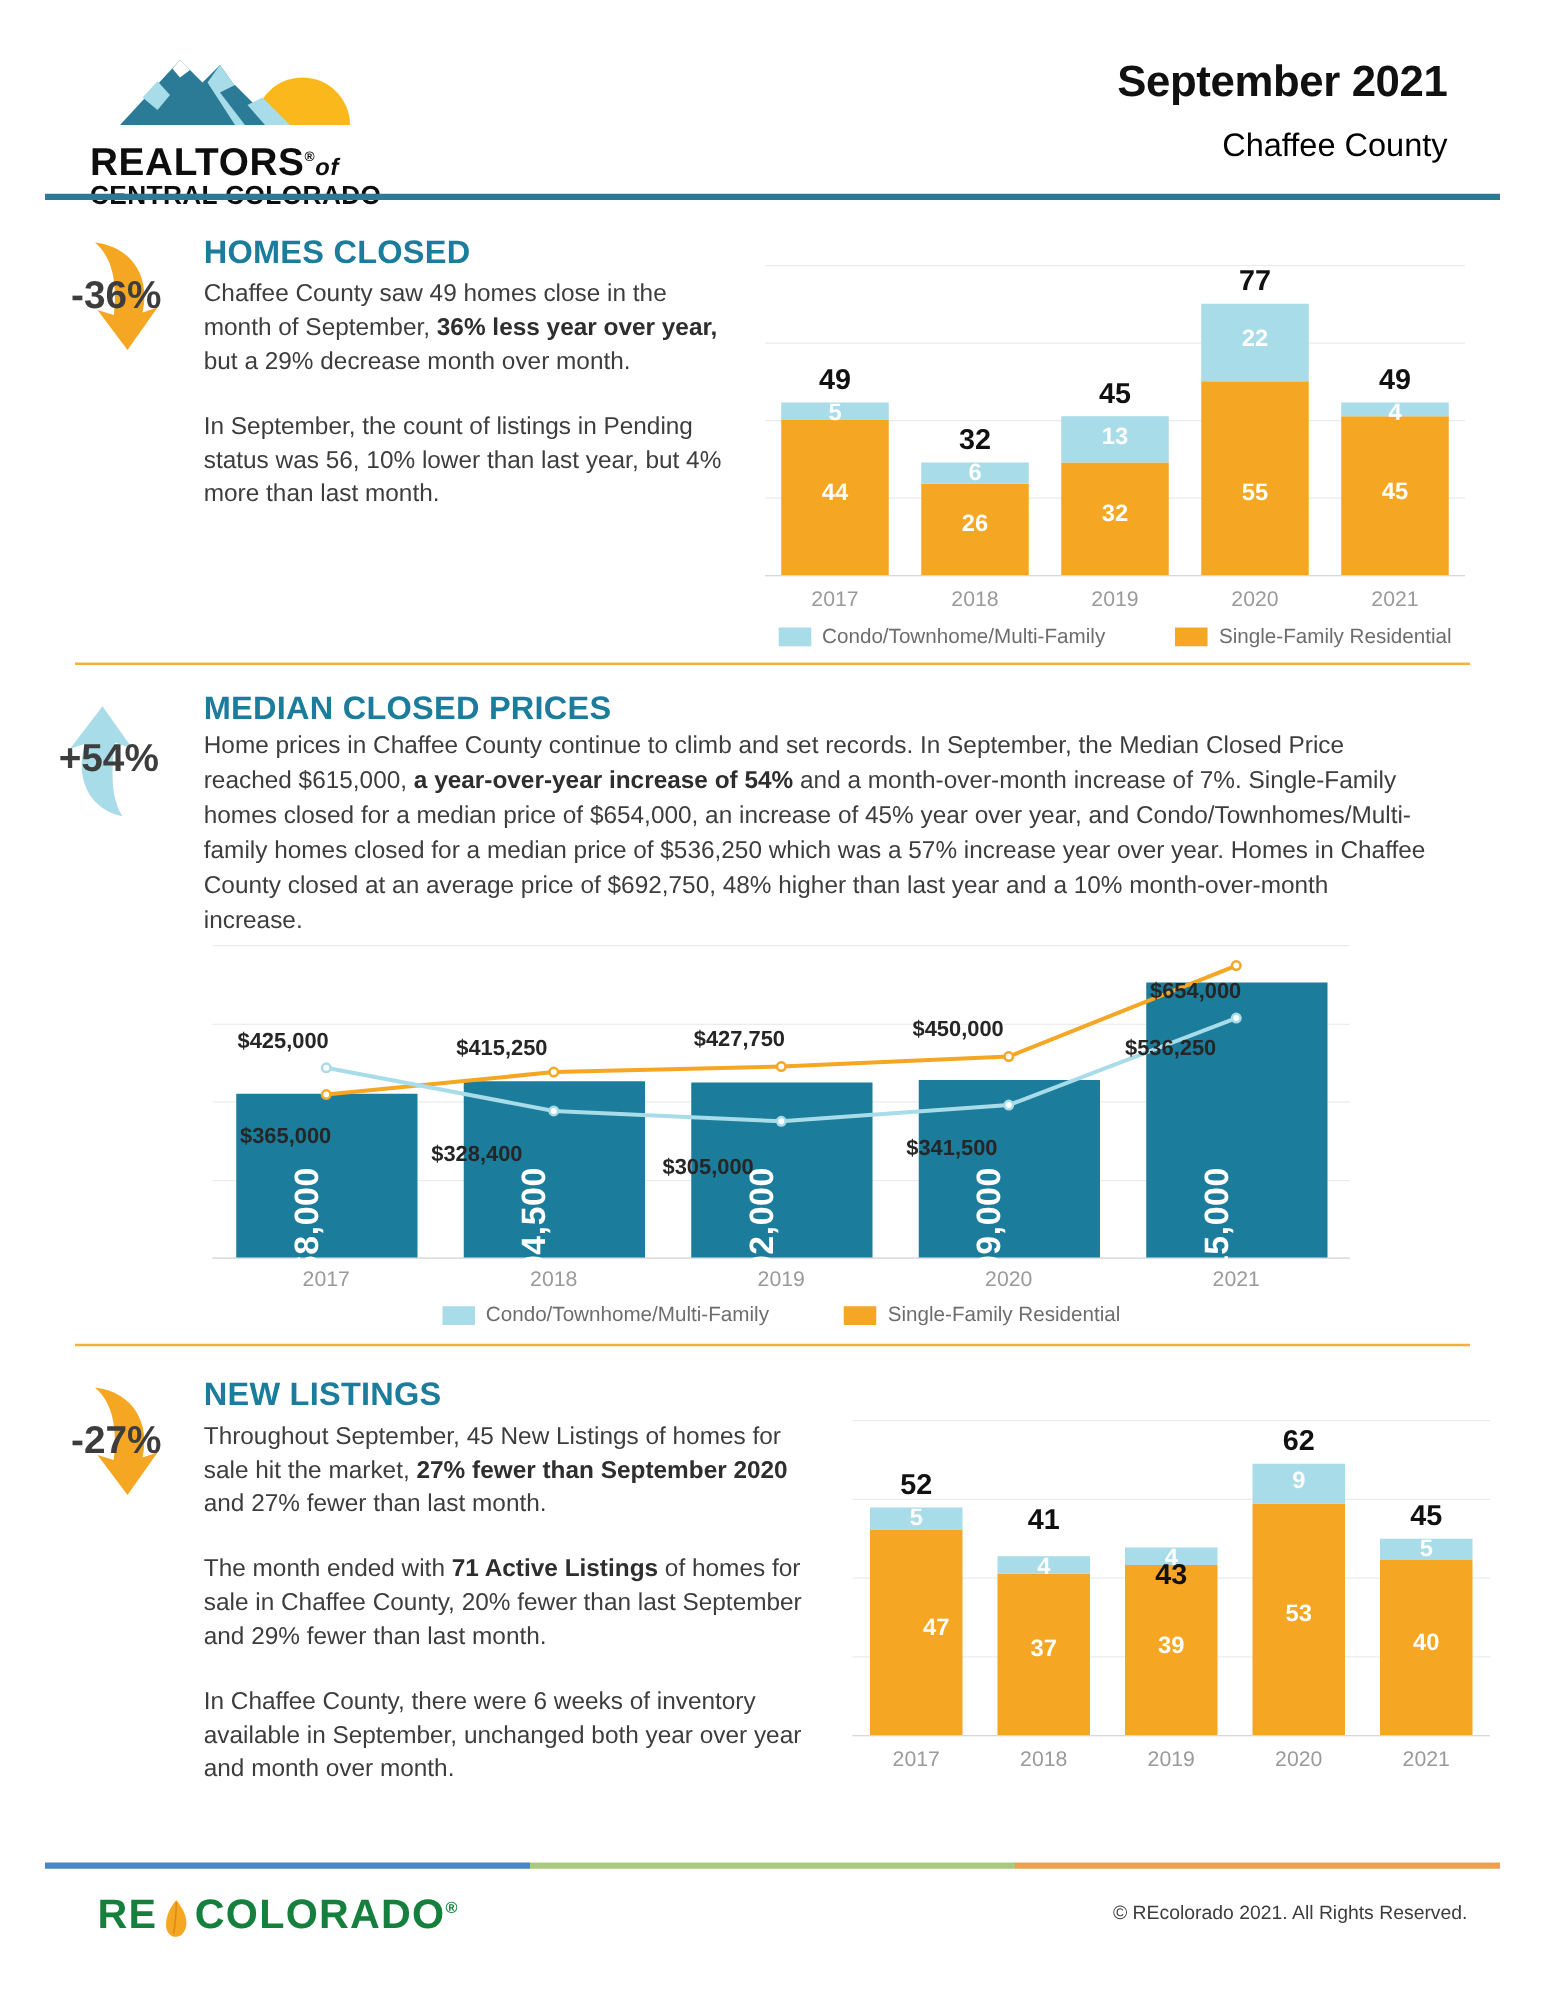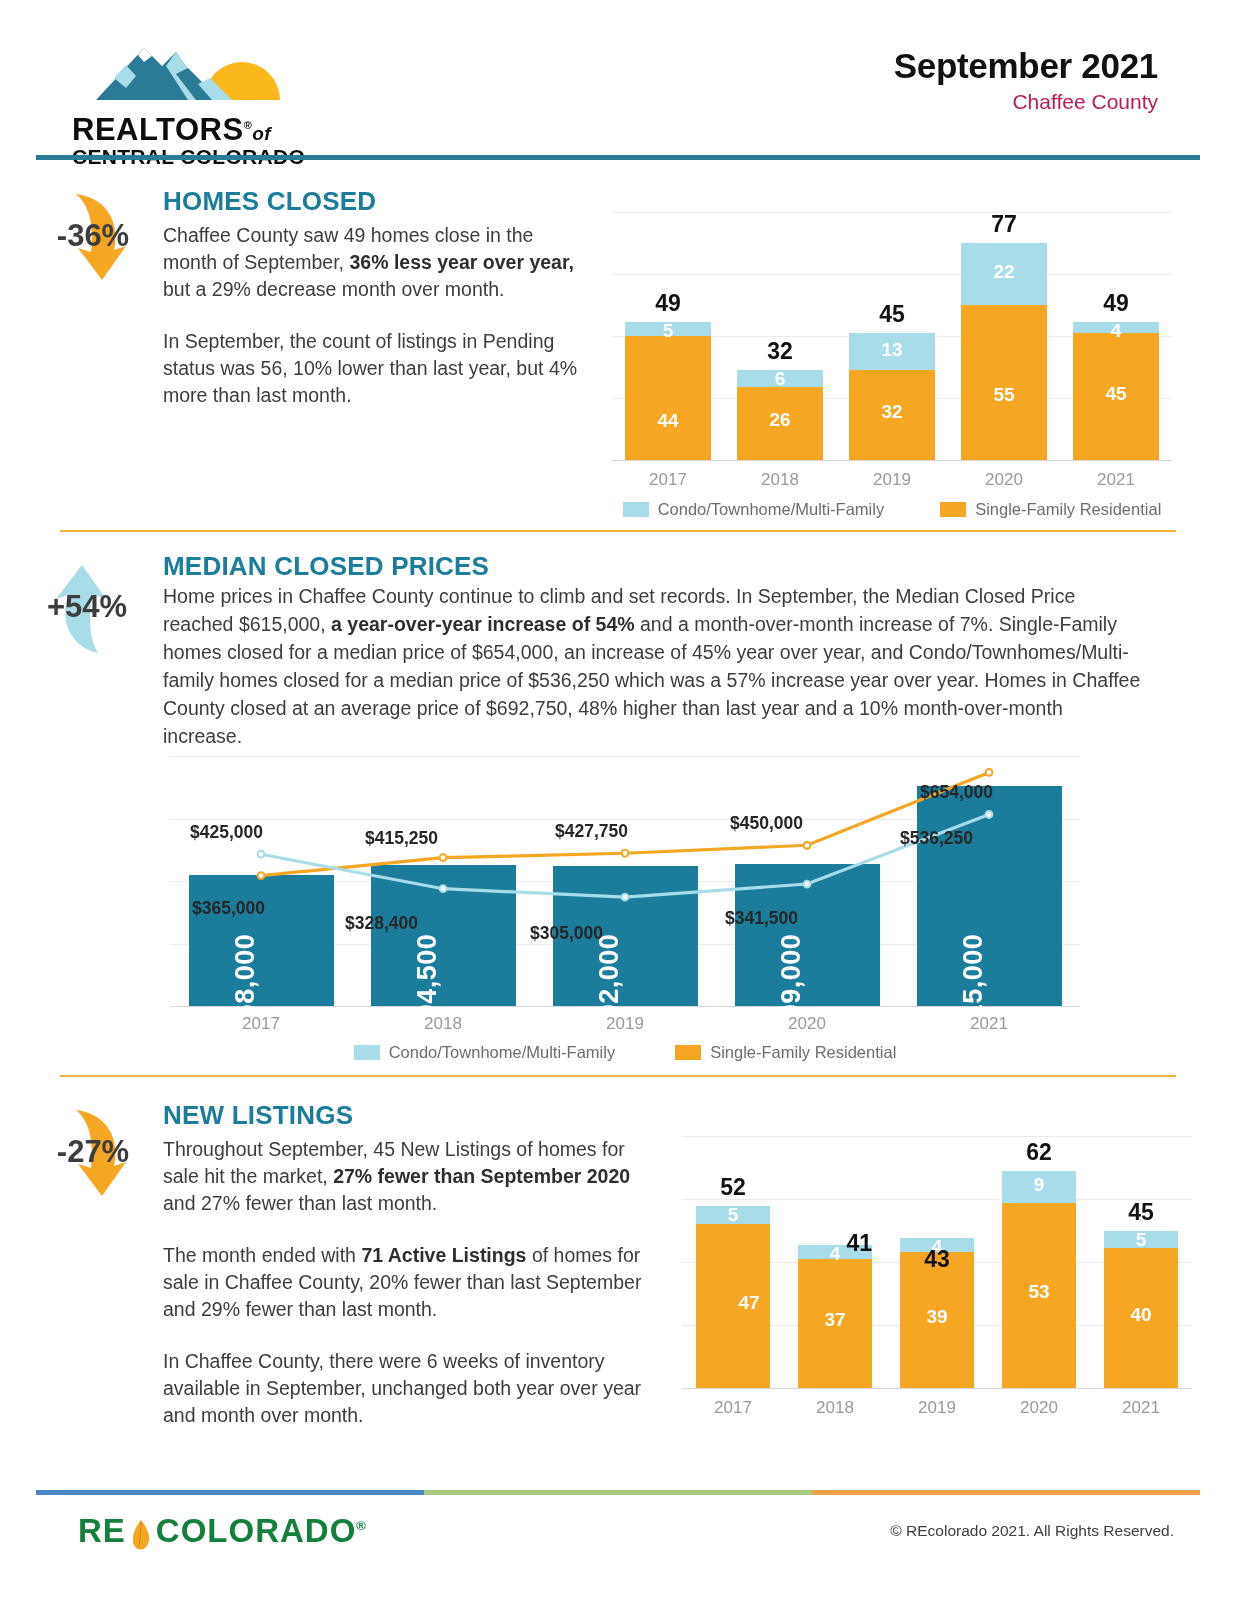--- a/index.html
+++ b/index.html
@@ -22,21 +22,21 @@
     font-family: "Liberation Sans", sans-serif;
   }
   .logo-reg { font-size: 11px; vertical-align: super; font-weight: 700; }
   .logo-of { font-size: 19px; font-style: italic; font-weight: 700; }
   .logo-text2 {
     position: absolute; left: 0px; top: 107px; width: 290px;
     font-size: 21px; font-weight: 700; letter-spacing: .3px; color: #0e0e0e;
   }
   .header-right { position: absolute; right: 78px; top: 46px; text-align: right; }
   .hdr-title { font-size: 35px; font-weight: 700; color: #111; letter-spacing: -.3px; }
-  .hdr-sub { font-size: 21px; font-weight: 400; color: #be185d; margin-top: 4px; }
+  .hdr-sub { font-size: 26px; font-weight: 400; color: #000000; margin-top: 15px; }
   .rule-top {
     position: absolute; left: 36px; top: 155px; width: 1164px; height: 5px;
     background: #2b7a96;
   }
 
   
   .section { position: absolute; }
   .kpi { position: absolute; width: 130px; text-align: center; }
   .kpi .arrow { position: absolute; left: 30px; top: 0; width: 70px; height: 92px; }
   .kpi .pct {
@@ -149,21 +149,21 @@
 
     <div class="chart" id="chart-homes-closed" style="left:612px;top:14px;width:560px;height:300px;">
         <div class="grid-line" style="top: 268px; width: 560px;"></div>
         <div class="grid-line" style="top: 206px; width: 560px;"></div>
         <div class="grid-line" style="top: 144px; width: 560px;"></div>
         <div class="grid-line" style="top: 82px; width: 560px;"></div>
         <div class="grid-line" style="top: 20px; width: 560px;"></div>
         <div class="axis-line" style="top: 268px; width: 560px;"></div>
         <div class="bar-col" style="left: 13px; width: 86px; height: 138.091px; bottom: 32px;">
           <div class="seg-sfr" style="height: 124px; bottom: 0px;">
-            <div class="seg-label" style="top: 48px; margin-top: 26px;">44</div>
+            <div class="seg-label" style="top: 48px;">44</div>
           </div>
           <div class="seg-condo" style="height: 14.0909px; bottom: 124px;">
             <div class="seg-label" style="top: -2px;">5</div>
           </div>
         </div>
         <div class="total-label" style="left: 13px; width: 86px; top: 97.9091px;">49</div>
         <div class="x-tick" style="left: 0px; width: 112px; top: 278px;">2017</div>
         <div class="bar-col" style="left: 125px; width: 86px; height: 90.1818px; bottom: 32px;">
           <div class="seg-sfr" style="height: 73.2727px; bottom: 0px;">
             <div class="seg-label" style="top: 22.6364px;">26</div>
@@ -336,21 +336,21 @@
         <div class="total-label" style="left: 14px; width: 74px; top: 68px;">52</div>
         <div class="x-tick" style="left: 0px; width: 102px; top: 292px;">2017</div>
         <div class="bar-col" style="left: 116px; width: 74px; height: 143.5px; bottom: 38px;">
           <div class="seg-sfr" style="height: 129.5px; bottom: 0px;">
             <div class="seg-label" style="top: 50.75px;">37</div>
           </div>
           <div class="seg-condo" style="height: 14px; bottom: 129.5px;">
             <div class="seg-label" style="top: -2px;">4</div>
           </div>
         </div>
-        <div class="total-label" style="left: 116px; width: 74px; top: 124px; text-align: right;">41</div>
+        <div class="total-label" style="left: 116px; width: 74px; top: 96px;">41</div>
         <div class="x-tick" style="left: 102px; width: 102px; top: 292px;">2018</div>
         <div class="bar-col" style="left: 218px; width: 74px; height: 150.5px; bottom: 38px;">
           <div class="seg-sfr" style="height: 136.5px; bottom: 0px;">
             <div class="seg-label" style="top: 54.25px;">39</div>
           </div>
           <div class="seg-condo" style="height: 14px; bottom: 136.5px;">
             <div class="seg-label" style="top: -2px;">4</div>
           </div>
         </div>
         <div class="total-label" style="left: 218px; width: 74px; top: 99.5px; margin-top: 40px;">43</div>

